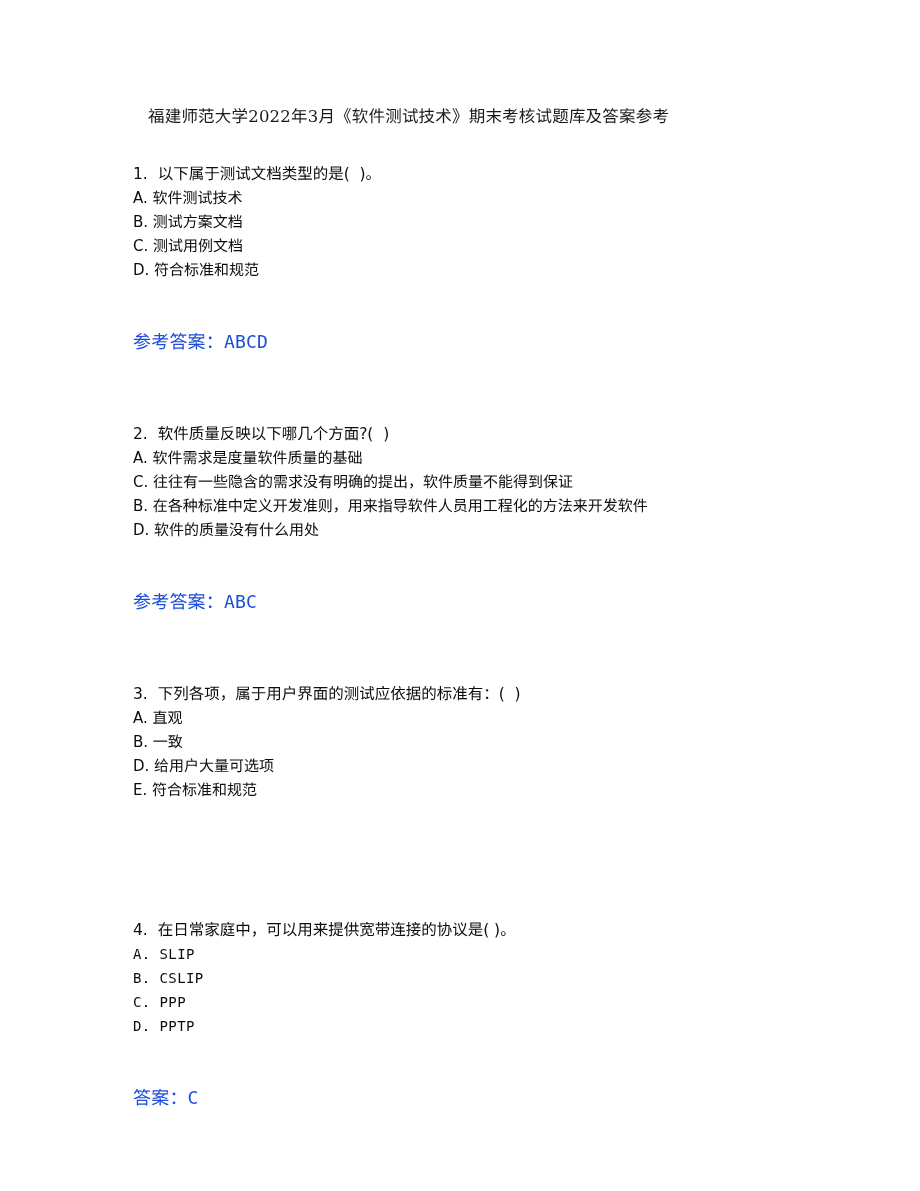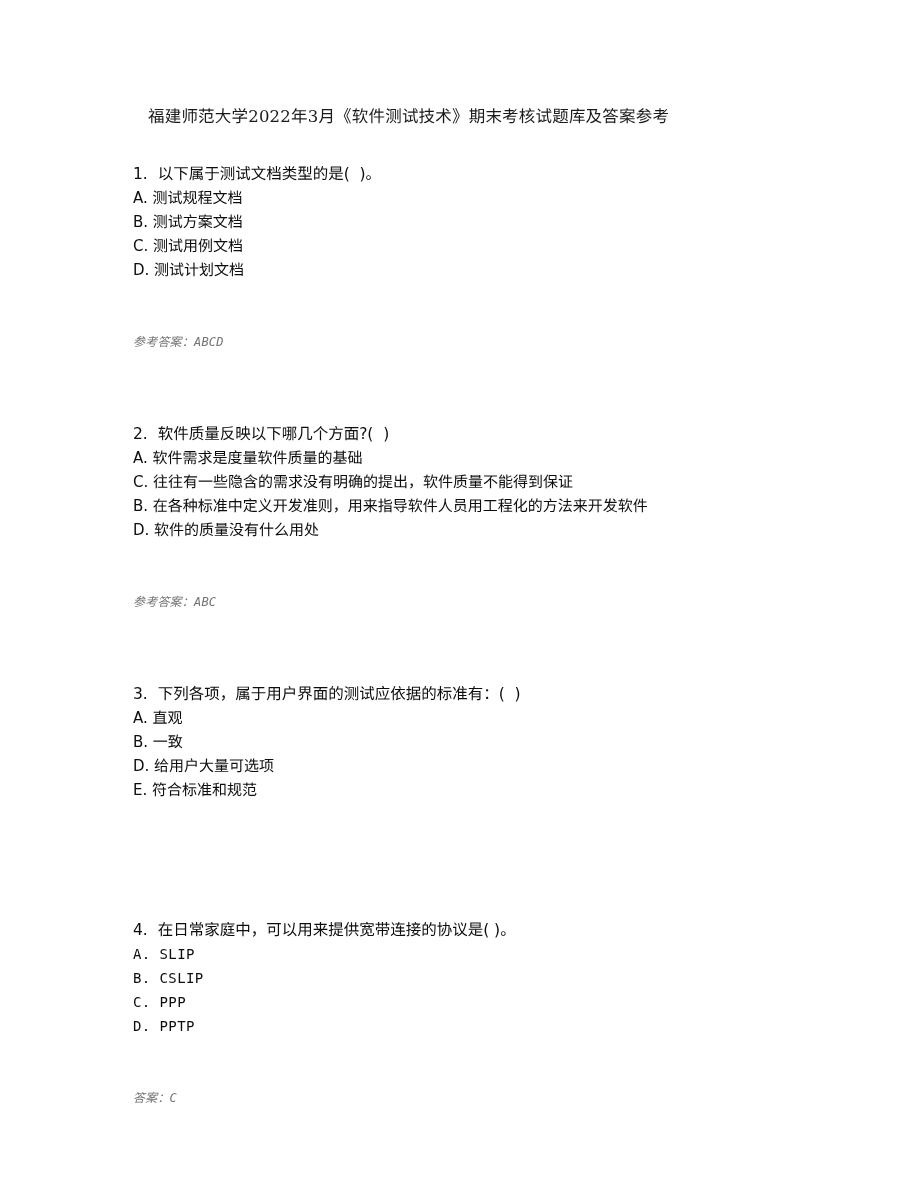--- a/index.html
+++ b/index.html
@@ -70,45 +70,44 @@
 
   
   .q-option.mono {
     font-family: "DejaVu Sans Mono", "Liberation Mono", monospace;
     font-size: 14px;
     letter-spacing: 0.4px;
   }
 
   .answer-line {
     font-family: "DejaVu Sans Mono", "Liberation Mono", monospace;
-    font-size: 12px;
+    font-size: 18px;
     line-height: 24px;
     letter-spacing: 0.2px;
-    color: #737373;
+    color: #1d4ed8;
     white-space: pre;
-    font-style: italic;
   }
   .spacer-2 { height: 48px; }
   .spacer-3 { height: 58px; }
 </style>
 </head>
 <body>
 
 <div class="page">
 
   <div class="doc-title">福建师范大学2022年3月《软件测试技术》期末考核试题库及答案参考</div>
 
   <div class="content">
 
     <div class="q-block">
       <div class="q-stem">1.  以下属于测试文档类型的是(  )。</div>
-      <div class="q-option">A. 测试规程文档</div>
+      <div class="q-option">A. 软件测试技术</div>
       <div class="q-option">B. 测试方案文档</div>
       <div class="q-option">C. 测试用例文档</div>
-      <div class="q-option">D. 测试计划文档</div>
+      <div class="q-option">D. 符合标准和规范</div>
       <div class="spacer-2"></div>
       <div class="answer-line">参考答案：ABCD</div>
     </div>
 
     <div class="spacer-3"></div>
 
     <div class="q-block">
       <div class="q-stem">2.  软件质量反映以下哪几个方面?(  )</div>
       <div class="q-option">A. 软件需求是度量软件质量的基础</div>
       <div class="q-option">C. 往往有一些隐含的需求没有明确的提出，软件质量不能得到保证</div>

